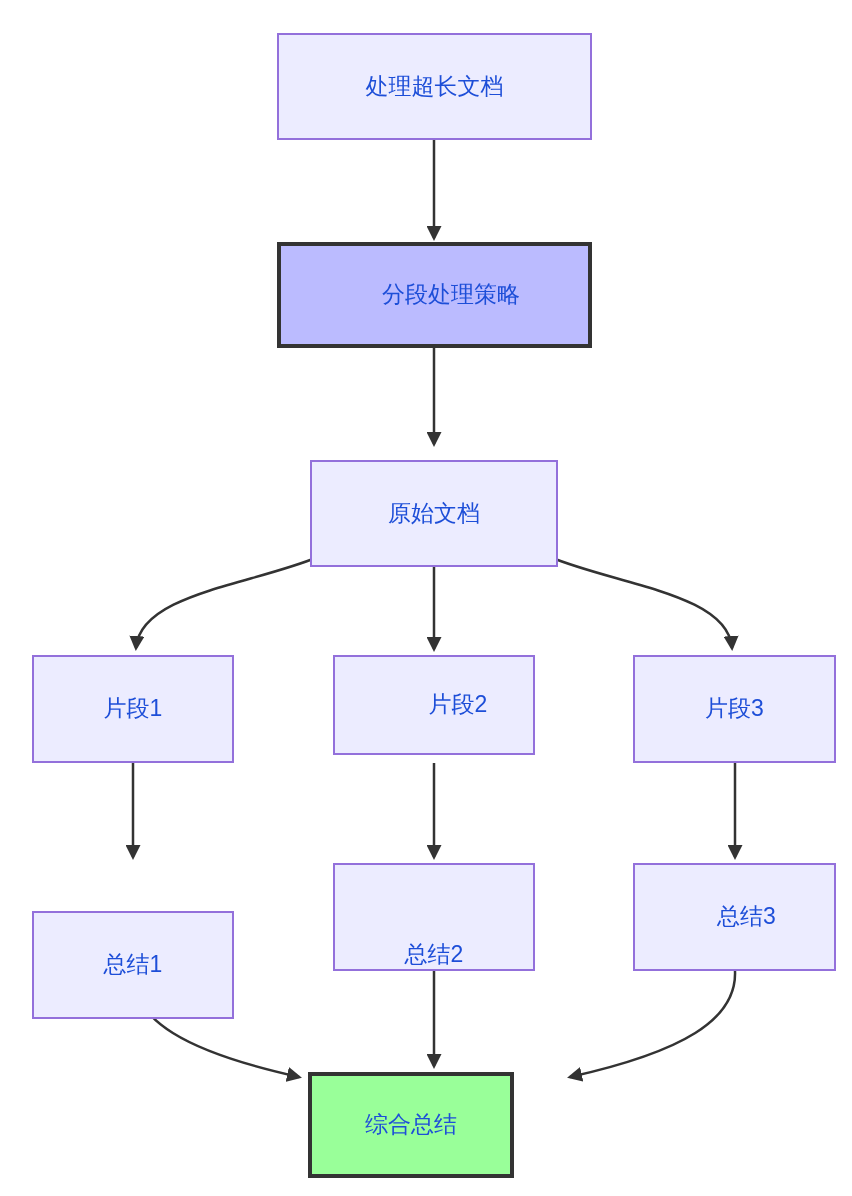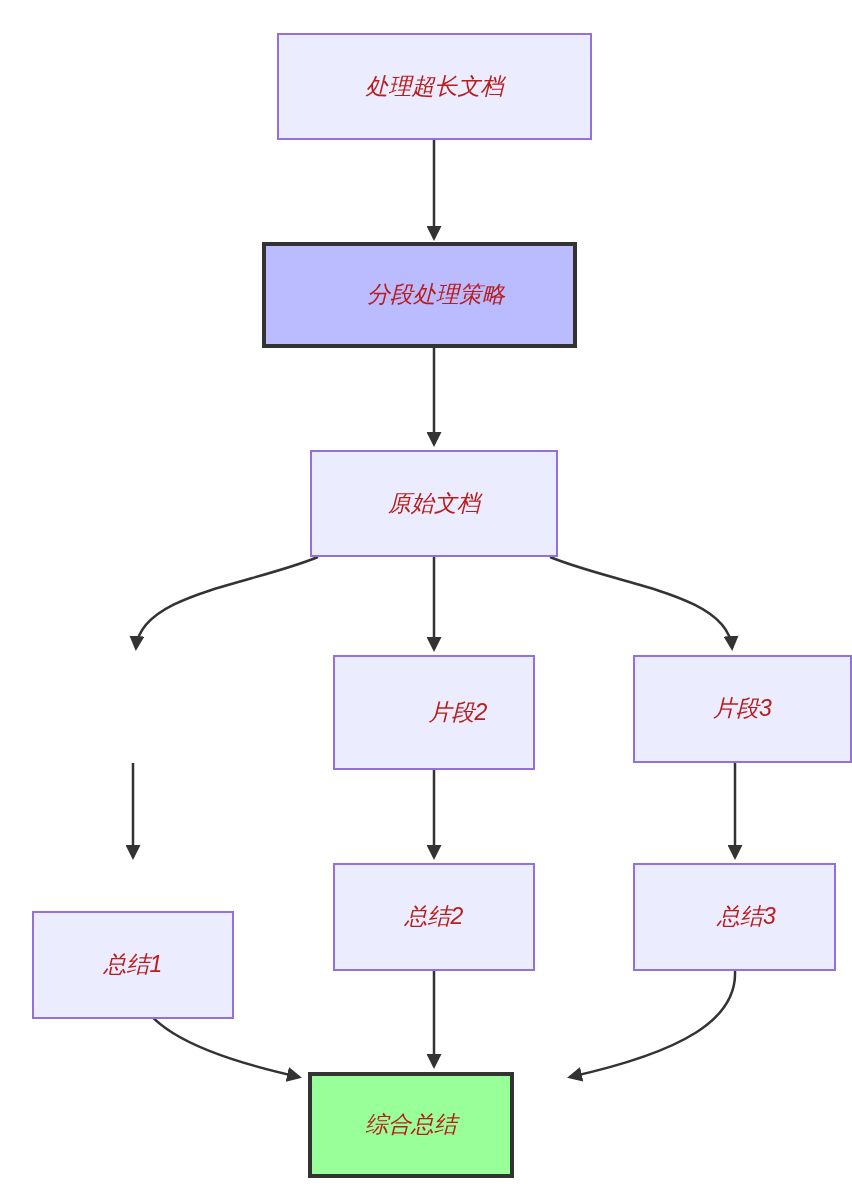--- a/index.html
+++ b/index.html
@@ -23,44 +23,43 @@
     height: 1196px;
   }
   .node {
     position: absolute;
     box-sizing: border-box;
     display: flex;
     align-items: center;
     justify-content: center;
     background: #ECECFF;
     border: 2px solid #9370DB;
-    color: #b91c1c;
+    color: #1d4ed8;
     font-size: 23px;
     line-height: 1.2;
     text-align: center;
     white-space: nowrap;
-    font-style: italic;
   }
   .node--emphasis {
     background: #BBBBFF;
     border: 4px solid #333333;
   }
   .node--result {
     background: #99FF99;
     border: 4px solid #333333;
   }
   
   #node-a  { left: 277px; top: 33px;   width: 315px; height: 107px; }
-  #node-b  { left: 262px; top: 242px;  width: 315px; height: 106px; padding-left: 33px; }
-  #node-c  { left: 310px; top: 450px;  width: 248px; height: 107px; }
+  #node-b  { left: 277px; top: 242px;  width: 315px; height: 106px; padding-left: 33px; }
+  #node-c  { left: 310px; top: 460px;  width: 248px; height: 107px; }
   #node-d1 { left: 32px;  top: 655px;  width: 202px; height: 108px; }
-  #node-d2 { left: 333px; top: 655px;  width: 202px; height: 115px; padding-left: 48px; }
-  #node-d3 { left: 633px; top: 655px;  width: 219px; height: 108px; }
+  #node-d2 { left: 333px; top: 655px;  width: 202px; height: 100px; padding-left: 48px; }
+  #node-d3 { left: 633px; top: 655px;  width: 203px; height: 108px; }
   #node-e1 { left: 32px;  top: 863px;  width: 202px; height: 108px; margin-top: 48px; }
-  #node-e2 { left: 333px; top: 863px;  width: 202px; height: 108px; }
+  #node-e2 { left: 333px; top: 863px;  width: 202px; height: 108px; align-items: flex-end; }
   #node-e3 { left: 633px; top: 863px;  width: 203px; height: 108px; padding-left: 24px; }
   #node-f  { left: 308px; top: 1072px; width: 206px; height: 106px; }
   .edge {
     fill: none;
     stroke: #333333;
     stroke-width: 2.5px;
   }
 </style>
 </head>
 <body>
@@ -91,20 +90,23 @@
   </div>
 
   <div id="node-b" class="node node--emphasis">
     <span>分段处理策略</span>
   </div>
 
   <div id="node-c" class="node">
     <span>原始文档</span>
   </div>
 
+  <div id="node-d1" class="node">
+    <span>片段1</span>
+  </div>
 
   <div id="node-d2" class="node">
     <span>片段2</span>
   </div>
 
   <div id="node-d3" class="node">
     <span>片段3</span>
   </div>
 
   <div id="node-e1" class="node">

